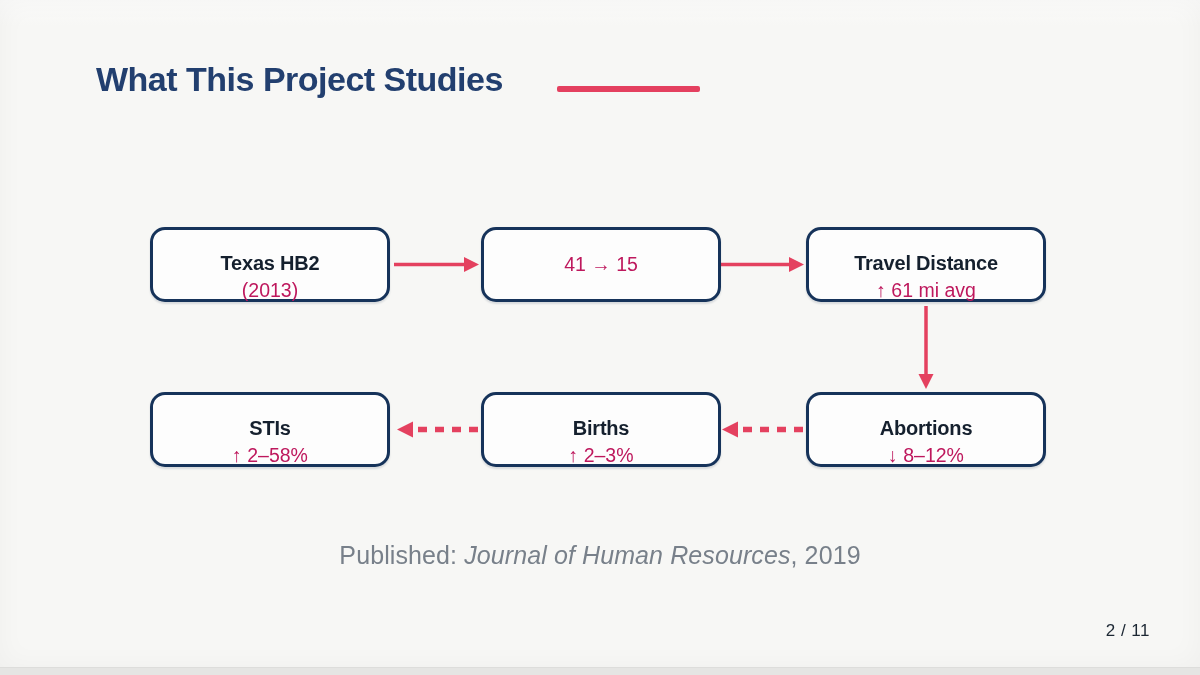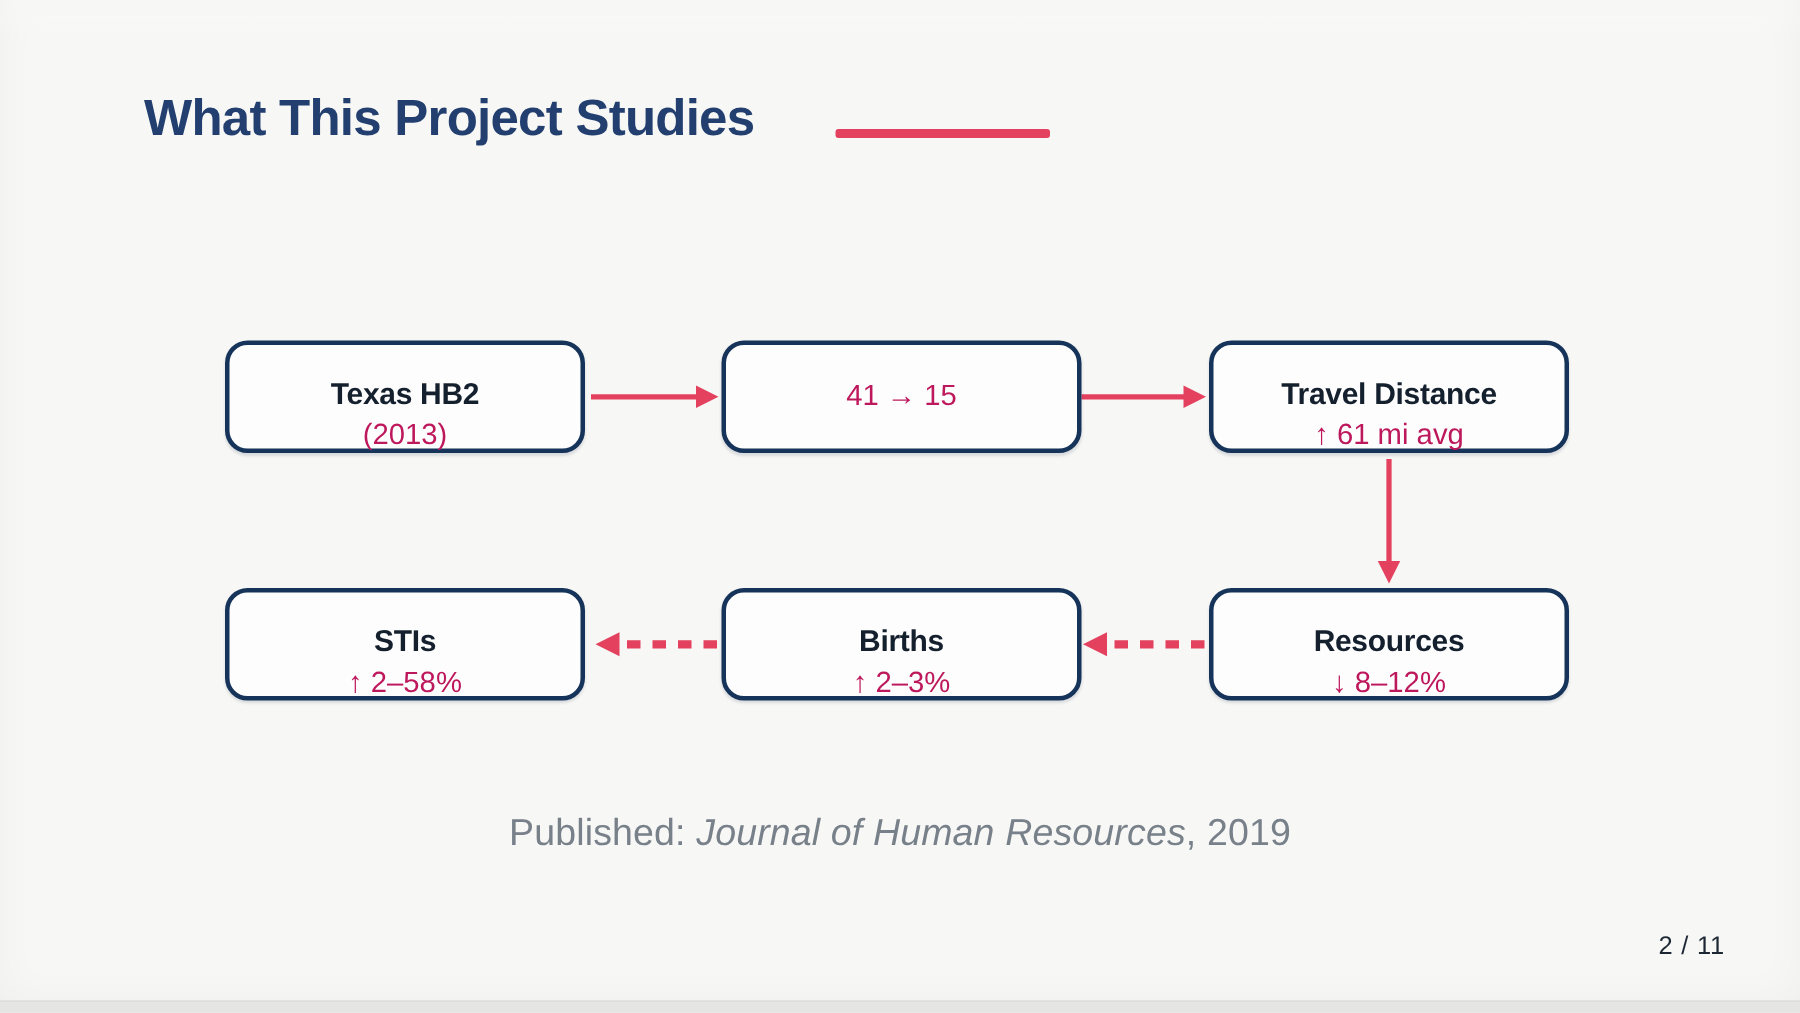--- a/index.html
+++ b/index.html
@@ -134,21 +134,21 @@
   </div>
   <div class="node r1 c0">
     <div class="node-title">STIs</div>
     <div class="node-sub">↑ 2–58%</div>
   </div>
   <div class="node r1 c1">
     <div class="node-title">Births</div>
     <div class="node-sub">↑ 2–3%</div>
   </div>
   <div class="node r1 c2">
-    <div class="node-title">Resources</div>
+    <div class="node-title">Abortions</div>
     <div class="node-sub">↓ 8–12%</div>
   </div>
 
   <div class="footer">
     <span>Published: </span><span class="ital">Journal of Human Resources</span><span>, 2019</span>
   </div>
 
   <div class="page-num">2 / 11</div>
 
 </div>

